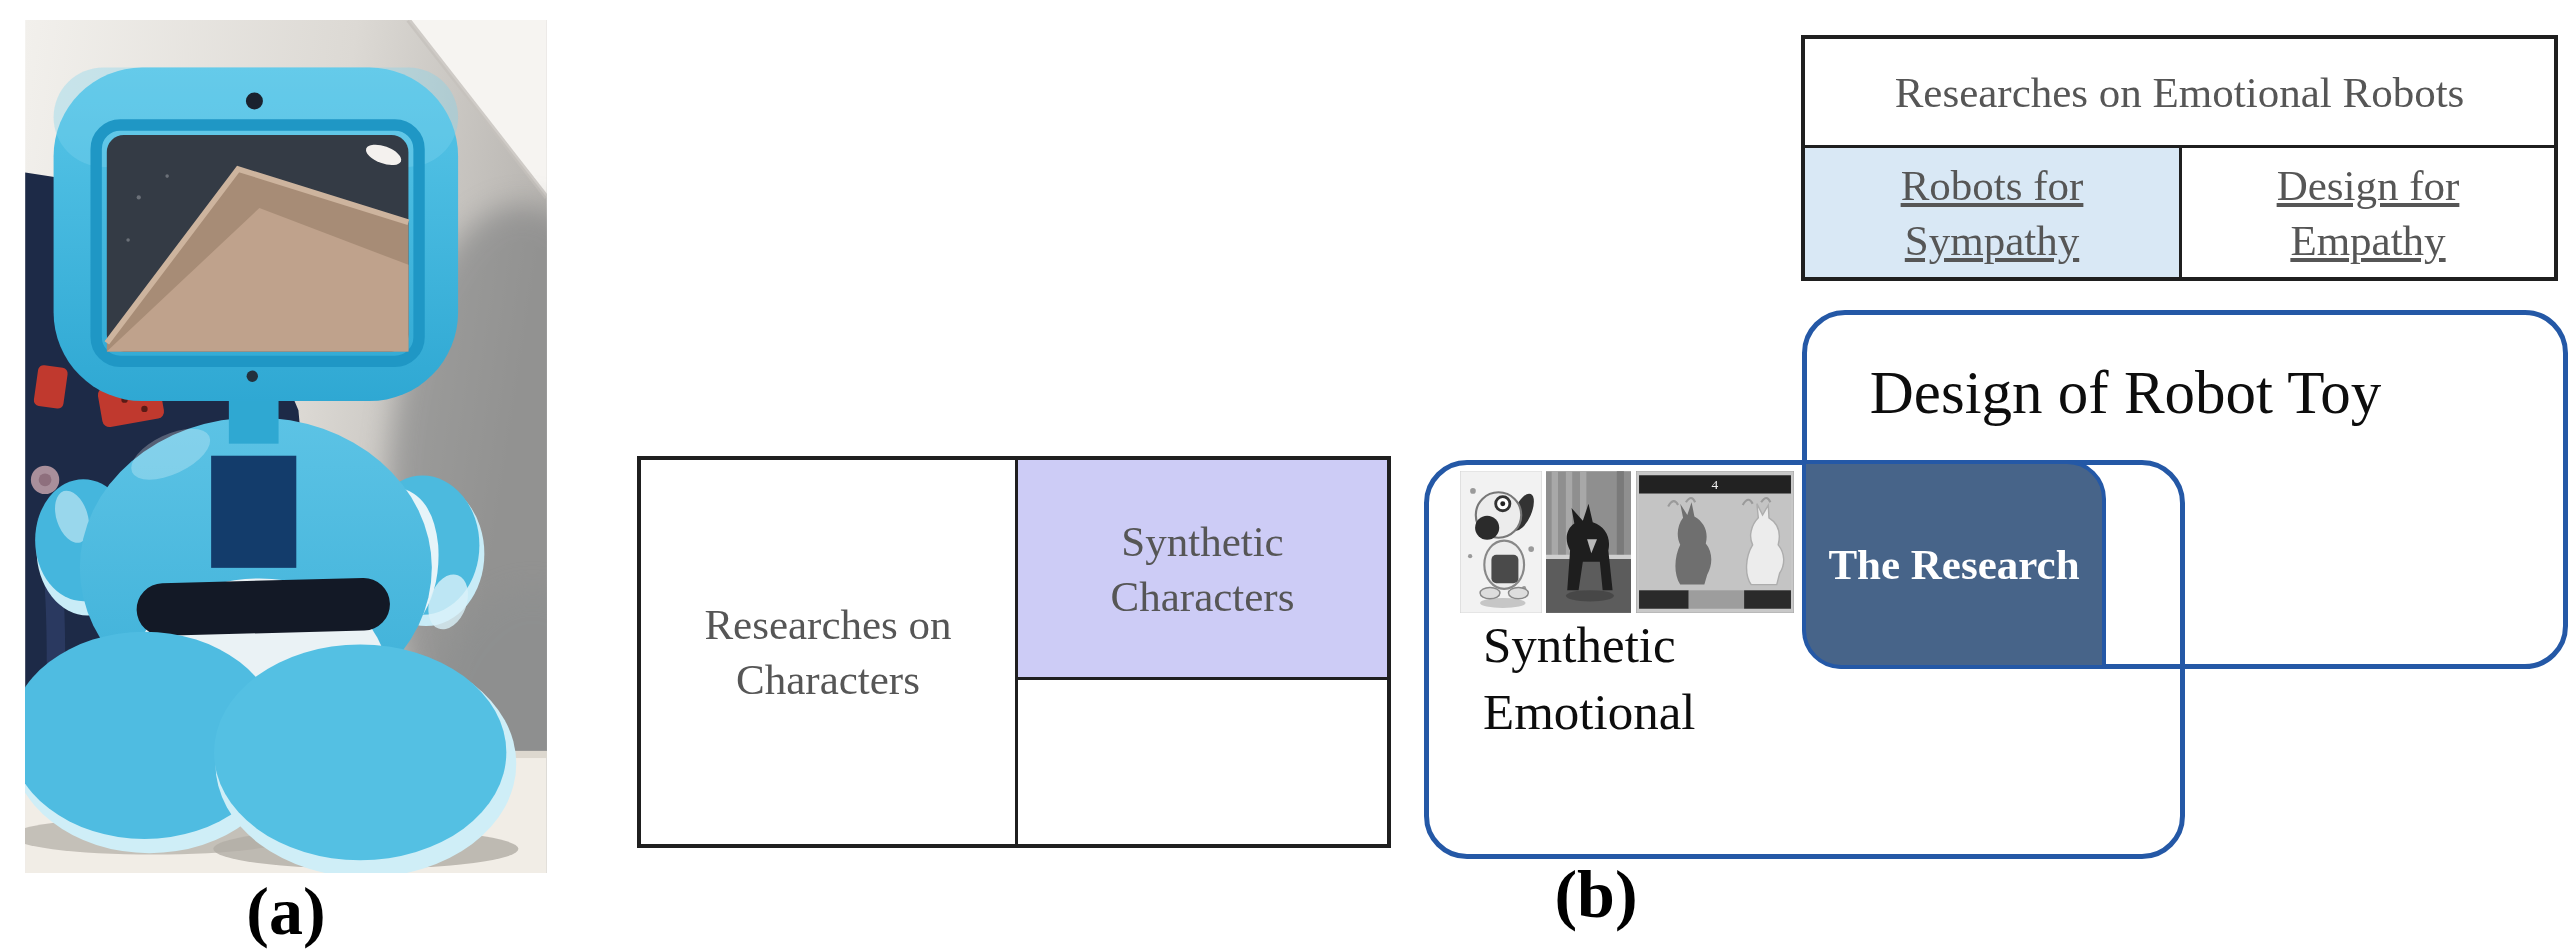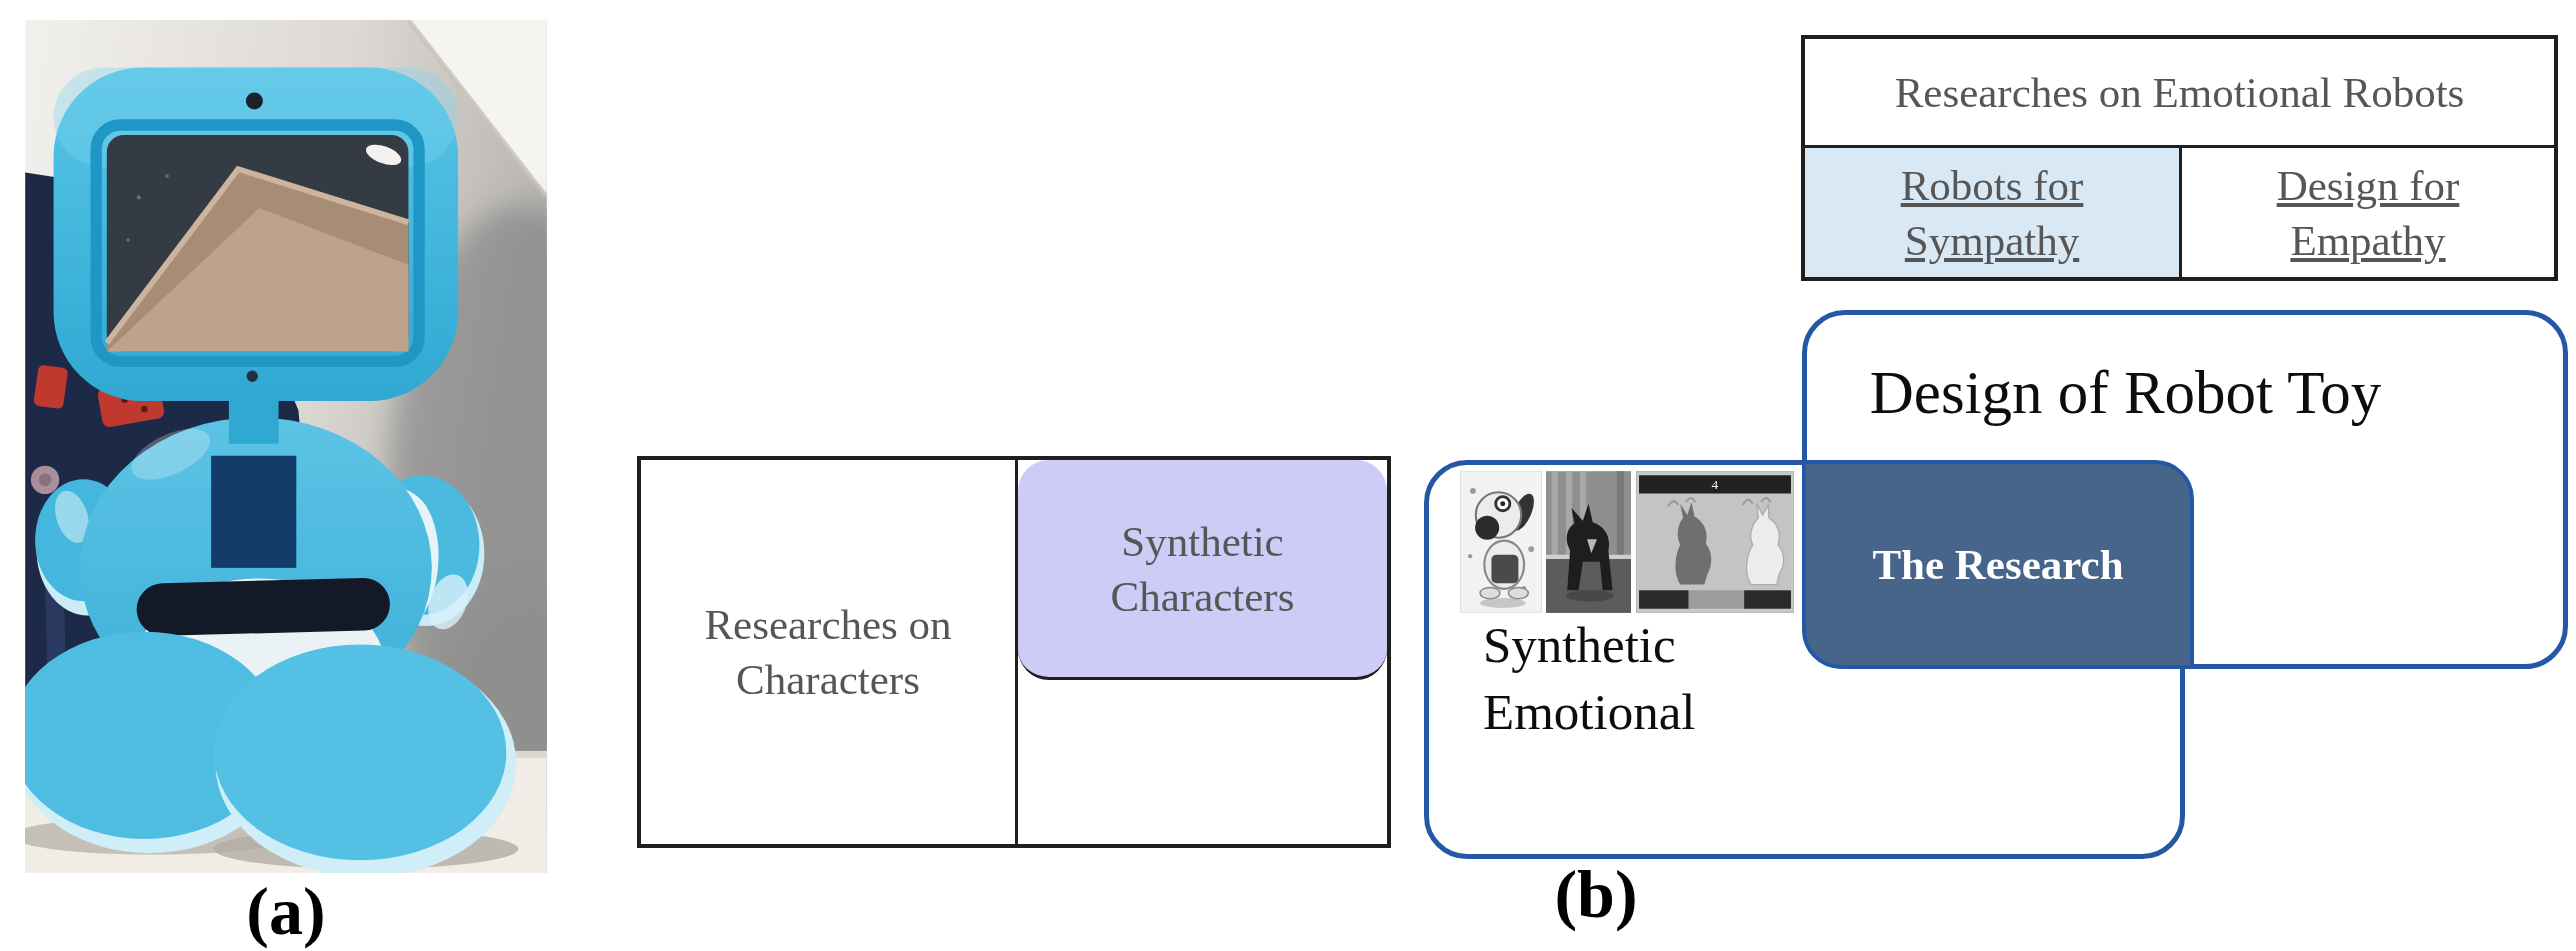--- a/index.html
+++ b/index.html
@@ -23,32 +23,32 @@
   .label-a{left:25px;top:874px;width:522px;}
   .label-b{left:1433px;top:857px;width:326px;}
 
   
   .tbl{border:4.3px solid var(--table-border);background:#fff;display:grid;}
   .cell{display:flex;align-items:center;justify-content:center;text-align:center;
         color:var(--table-text);font-size:43px;line-height:55px;}
   .char-table{left:637px;top:456px;width:754px;height:392px;
         grid-template-columns:377px 1fr;grid-template-rows:220px 1fr;}
   .char-header{grid-row:1/3;border-right:3.5px solid var(--table-border);}
-  .cell-synthetic{background:var(--highlight-purple);border-bottom:3.5px solid var(--table-border);border-radius:31px;}
+  .cell-synthetic{background:var(--highlight-purple);border-bottom:3.5px solid var(--table-border);}
   .emo-table{left:1801px;top:35px;width:757px;height:246px;
         grid-template-rows:109px 1fr;grid-template-columns:377px 1fr;}
   .emo-header{grid-column:1/3;border-bottom:3.5px solid var(--table-border);}
   .cell-sympathy{background:var(--highlight-blue);border-right:3.5px solid var(--table-border);}
   .w1050{width:745px;} .w460{width:326px;} .w380{width:270px;text-decoration:underline;} .w360{width:255px;}
 
   
   .venn-box{border:5px solid var(--outline-blue);border-radius:43px;background:transparent;}
   .design-box{left:1802px;top:310px;width:766px;height:359px;}
   .synthetic-box{left:1424px;top:460px;width:761px;height:399px;}
-  .overlap{left:1802px;top:460px;width:392px;height:209px;background:var(--overlap-fill);
+  .overlap{left:1802px;top:460px;width:304px;height:209px;background:var(--overlap-fill);
         border:4.3px solid var(--outline-blue);border-radius:0 39px 0 39px;
         display:flex;align-items:center;justify-content:center;z-index:3;}
   .overlap-label{color:#ffffff;font-weight:bold;font-size:43px;}
   .design-label{left:1831px;top:358px;width:589px;text-align:center;font-size:61px;
         color:#0d0d0d;white-space:nowrap;z-index:2;}
   .synthetic-label{left:1483px;top:612px;width:284px;font-size:51px;line-height:67px;
         color:#0d0d0d;z-index:2;}
   .thumbs{left:1460px;top:471px;display:flex;gap:4.3px;z-index:4;}
   .thumbs svg{display:block;}
 </style>

